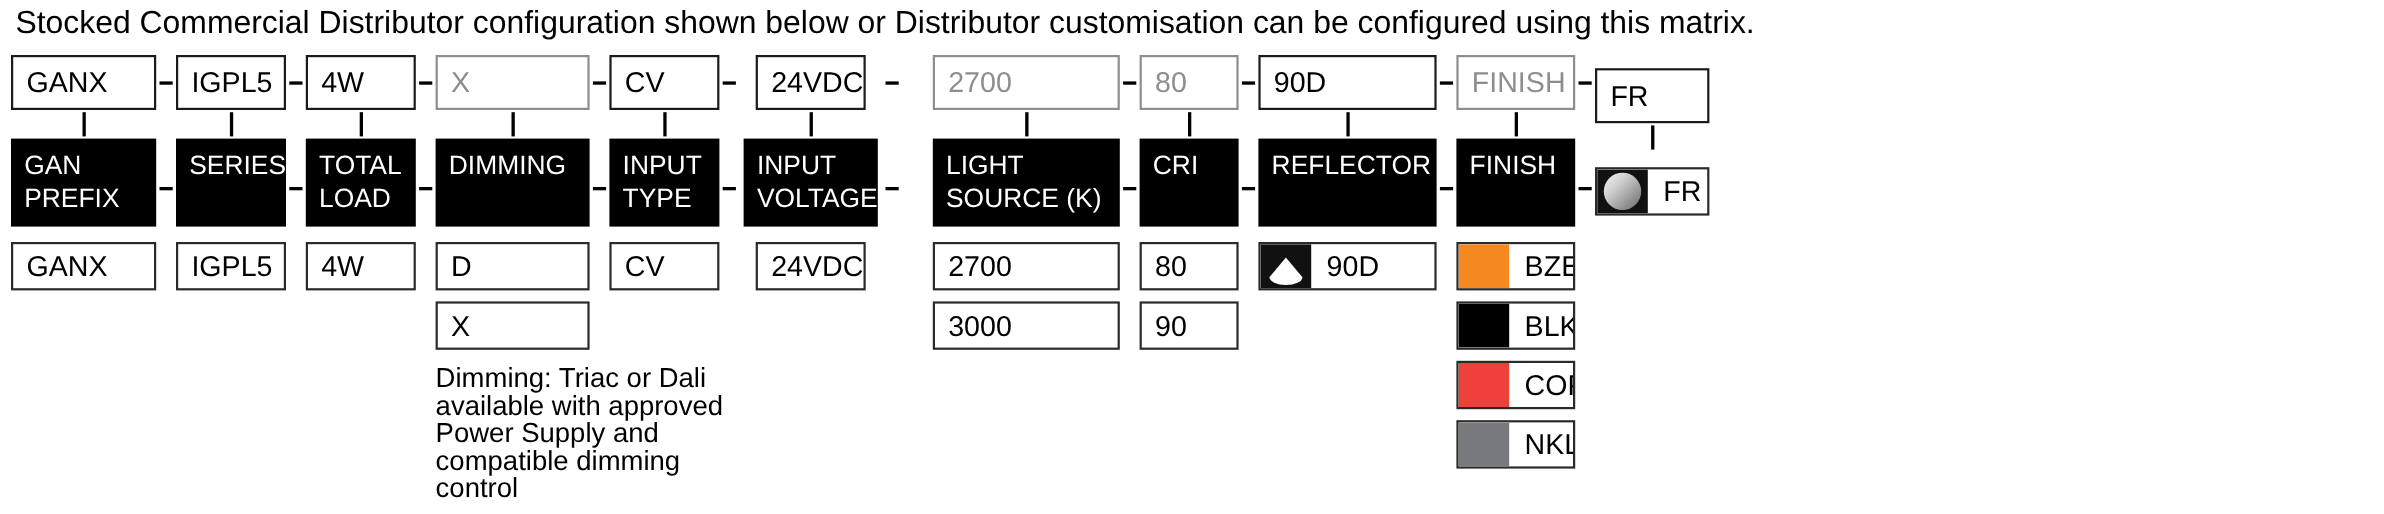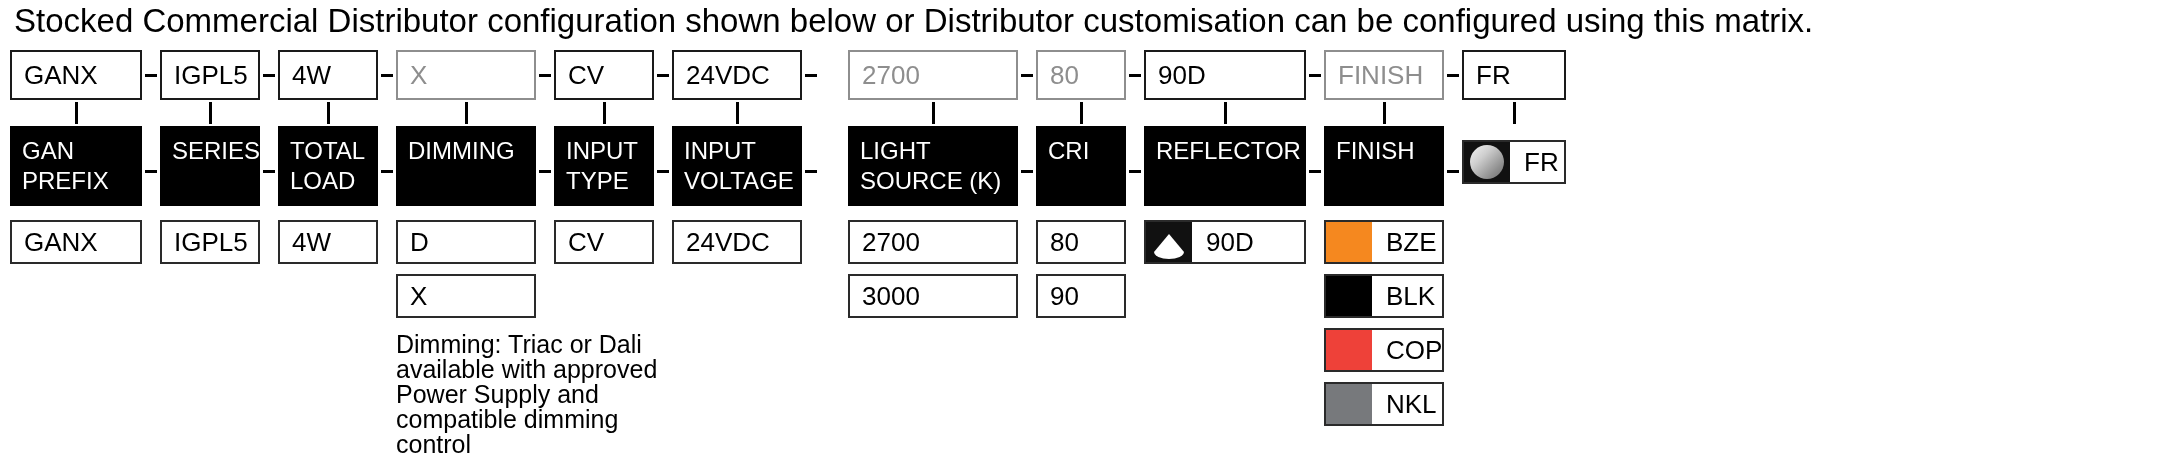--- a/index.html
+++ b/index.html
@@ -12,21 +12,21 @@
     height: 467px;
     font-family: "Liberation Sans", sans-serif;
     color: #000000;
     overflow: hidden;
     position: relative;
   }
 
   .intro {
     position: absolute;
     left: 14px; top: 6px;
-    font-size: 33px;
+    font-size: 29px;
     line-height: 30px;
     white-space: nowrap;
     color: #000;
   }
 
   
   .matrix {
     position: absolute;
     left: 10px;
     top: 50px;
@@ -213,21 +213,21 @@
       <div class="tick"></div>
       <div class="hdr">INPUT
 TYPE</div>
       <div class="gap"></div>
       <div class="opt">CV</div>
     </div>
     <div class="dashwrap">
       <span class="dash top"></span>
       <span class="dash mid"></span>
     </div>
-    <div class="col" style="width: 130px;">
+    <div class="col" style="width: 130px; align-items: center;">
       <div class="selbox">24VDC</div>
       <div class="tick"></div>
       <div class="hdr">INPUT
 VOLTAGE</div>
       <div class="gap"></div>
       <div class="opt">24VDC</div>
     </div>
     <div class="dashwrap">
       <span class="dash top"></span>
       <span class="dash mid"></span>
@@ -266,21 +266,21 @@
         <span class="iconcell"><svg width="46" height="44" viewBox="0 0 46 44" aria-hidden="true">
             <path d="M23 12 L38 30 A15 7 0 0 1 8 30 Z" fill="#ffffff"></path>
           </svg></span>
         <span class="swatch-label">90D</span>
       </div>
     </div>
     <div class="dashwrap">
       <span class="dash top"></span>
       <span class="dash mid"></span>
     </div>
-    <div class="col" style="width: 120px;">
+    <div class="col" style="width: 108px;">
       <div class="selbox muted">FINISH</div>
       <div class="tick"></div>
       <div class="hdr">FINISH</div>
       <div class="gap"></div>
       <div class="opt swatchrow">
         <span class="swatch" style="background: rgb(245, 136, 31);"></span>
         <span class="swatch-label">BZE</span>
       </div>
       <div class="opt swatchrow">
         <span class="swatch" style="background: rgb(0, 0, 0);"></span>
@@ -292,21 +292,21 @@
       </div>
       <div class="opt swatchrow">
         <span class="swatch" style="background: rgb(119, 121, 124);"></span>
         <span class="swatch-label">NKL</span>
       </div>
     </div>
     <div class="dashwrap">
       <span class="dash top"></span>
       <span class="dash mid"></span>
     </div>
-    <div class="col" style="width: 104px;">
+    <div class="col" style="width: 104px; margin-top: 12px;">
       <div class="selbox">FR</div>
       <div class="tick"></div>
       <div class="gap"></div>
       <div class="opt swatchrow">
         <span class="iconcell">
           <span class="sphere"></span>
         </span>
         <span class="swatch-label">FR</span>
       </div>
     </div>

